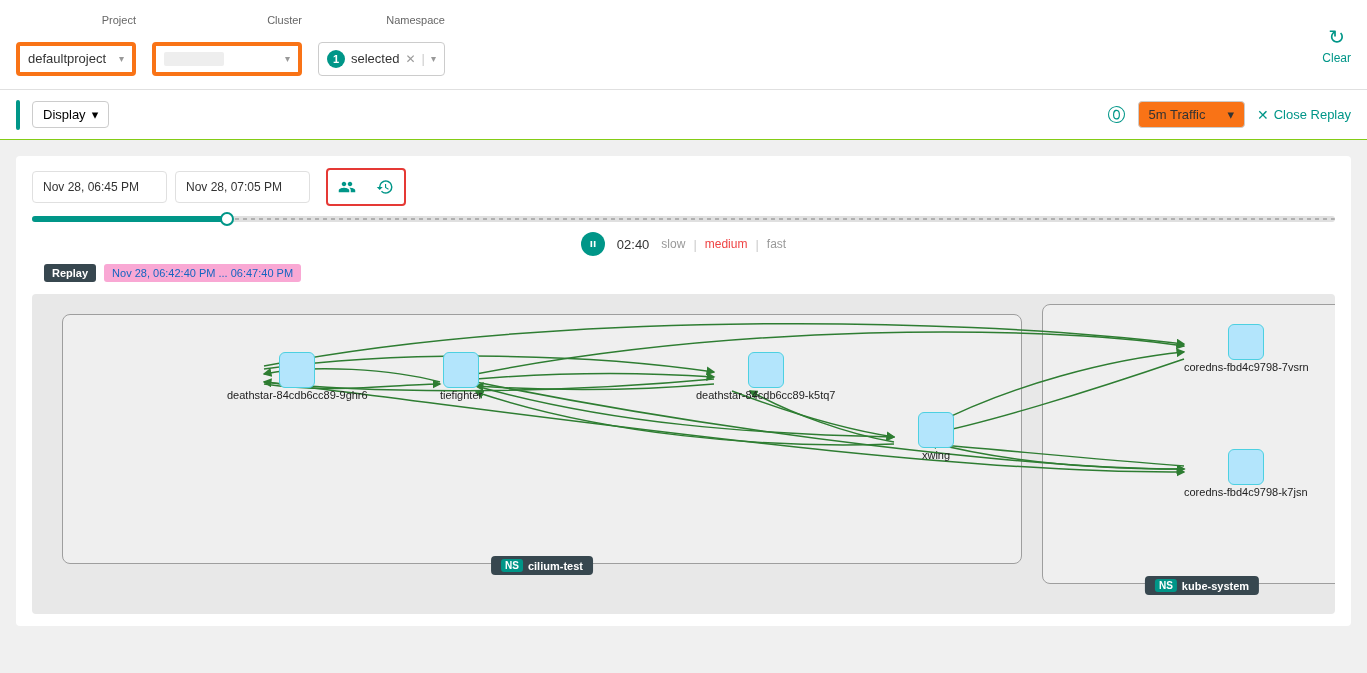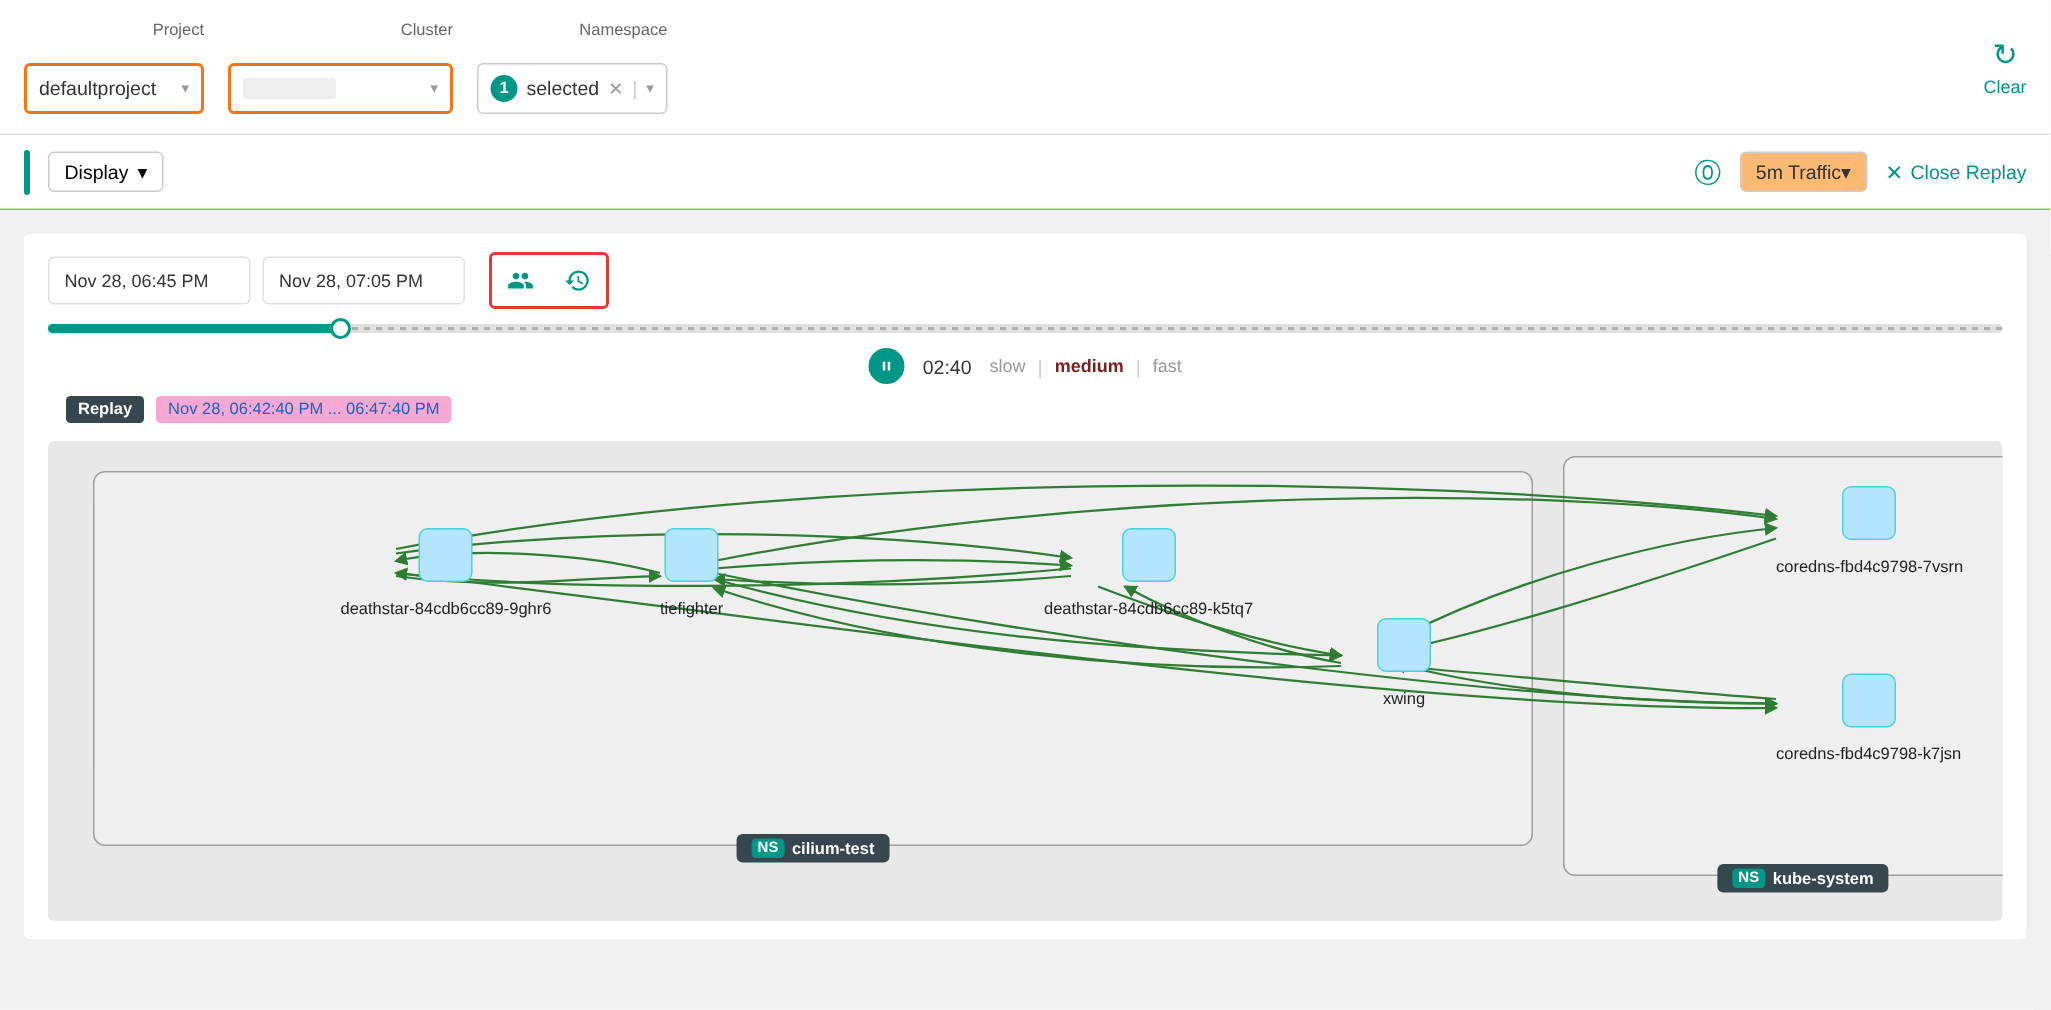--- a/index.html
+++ b/index.html
@@ -21,21 +21,21 @@
       gap: 16px;
       text-align: right;
     }
     .filter-label {
       font-size: 11px;
       color: #666;
     }
     .filter-select {
       display: flex;
       align-items: center;
-      border: 2px solid #f97316;
+      border: 4px solid #f97316;
       border-radius: 4px;
       background: #fff;
       padding: 5px 8px;
       cursor: pointer;
       gap: 6px;
       min-width: 120px;
       height: 34px;
     }
     .filter-select-cluster {
       min-width: 150px;
@@ -107,26 +107,26 @@
     .toolbar-right {
       margin-left: auto;
       display: flex;
       align-items: center;
       gap: 12px;
     }
     .help-icon { color: #009688; font-size: 18px; cursor: pointer; }
     .traffic-select {
       display: flex;
       align-items: flex-start;
-      gap: 0;
+      gap: 22px;
       border: 1px solid #ccc;
       border-radius: 4px;
       padding: 5px 10px;
       cursor: pointer;
-      background: #fdba74;
+      background: #f97316;
     }
     .close-replay-btn {
       display: flex;
       align-items: center;
       gap: 5px;
       color: #009688;
       cursor: pointer;
       font-weight: 500;
       font-size: 13px;
     }
@@ -236,21 +236,21 @@
       background: #009688;
       color: #fff;
       border: none;
       cursor: pointer;
       display: flex;
       align-items: center;
       justify-content: center;
       font-size: 10px;
     }
     .speed-label { color: #999; font-size: 12px; }
-    .speed-active { color: #7f1d1d; font-weight: 700; font-size: 12px; }
+    .speed-active { color: #ef4444; font-weight: 400; font-size: 12px; }
     .speed-separator { color: #ccc; }
 
     
     .replay-tag-row {
       display: flex;
       align-items: center;
       gap: 8px;
       margin-bottom: 12px;
     }
     .replay-badge {
@@ -322,21 +322,21 @@
       font-size: 10px;
       font-weight: 700;
     }
 
     
     .svc-node {
       position: absolute;
       display: flex;
       flex-direction: column;
       align-items: center;
-      gap: 12px;
+      gap: 1px;
     }
     .svc-box {
       width: 36px;
       height: 36px;
       background: #b3e5fc;
       border: 1.5px solid #4dd0e1;
       border-radius: 6px;
     }
     .svc-label {
       font-size: 11px;

